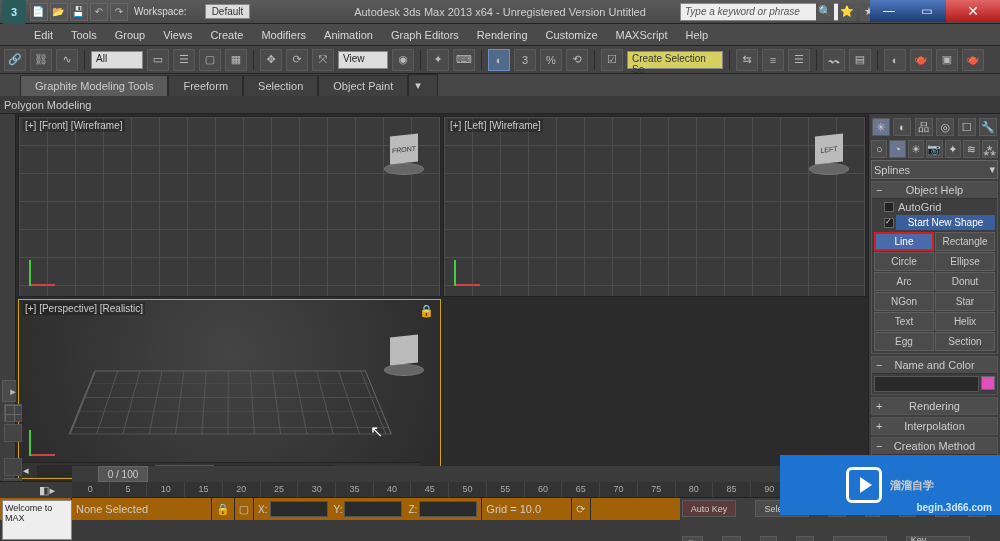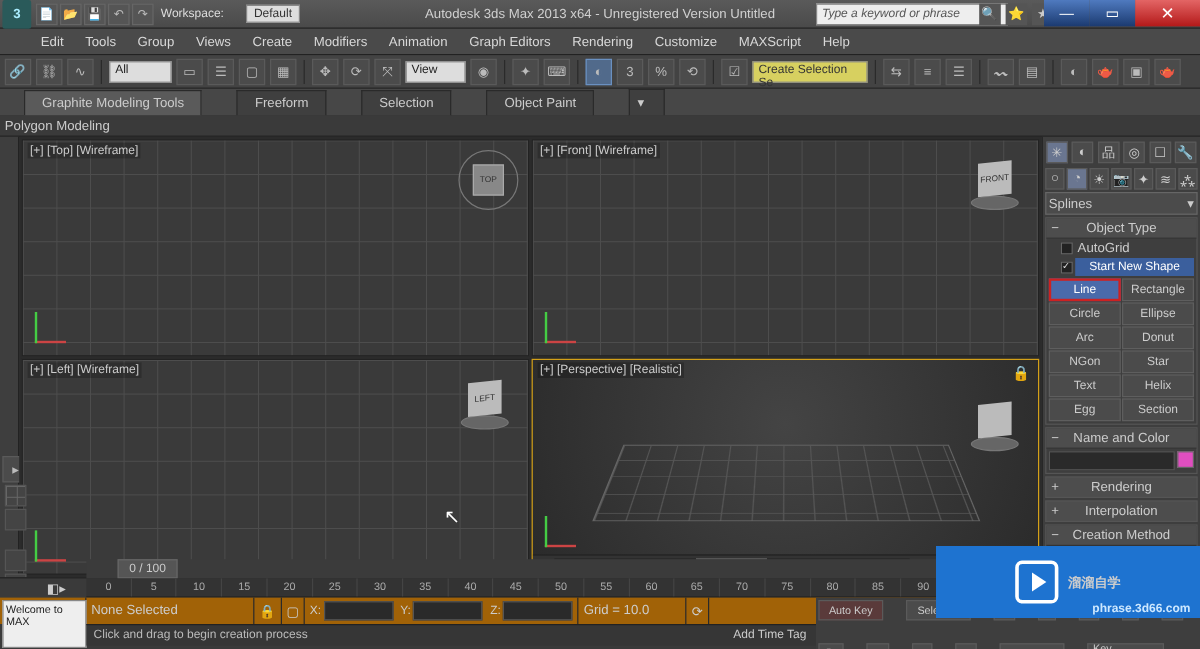--- a/index.html
+++ b/index.html
@@ -21,21 +21,21 @@
 
 .menubar { height:22px; background:#4a4a4a; display:flex; align-items:center; padding-left:26px; gap:2px; border-bottom:1px solid #222; }
 .menubar span { color:#d8d8d8; font-size:11px; padding:3px 8px; cursor:default; }
 
 .maintb { height:28px; background:#434343; display:flex; align-items:center; padding:0 4px; gap:4px; border-bottom:1px solid #222; }
 .tb-btn { width:22px; height:22px; background:#4b4b4b; border:1px solid #5a5a5a; display:flex; align-items:center; justify-content:center; color:#bbb; font-size:11px; }
 .tb-btn.active { background:#516a8b; border:1px solid #6a90c0; }
 .tb-input { background:#ddd; color:#222; padding:1px 4px; border:1px solid #888; font-size:10px; height:18px; }
 .tb-sep { width:1px; height:20px; background:#2a2a2a; margin:0 2px; }
 
-.ribbon-tabs { height:22px; background:#474747; display:flex; align-items:flex-end; padding-left:20px;gap:29px; }
+.ribbon-tabs { height:22px; background:#474747; display:flex; align-items:flex-end; padding-left:20px; }
 .rtab { padding:4px 14px; background:#3f3f3f; color:#ccc; font-size:11px; border:1px solid #2a2a2a; border-bottom:none; }
 .rtab:first-child { background:#5a5a5a; }
 .ribbon-body { height:18px; background:#3a3a3a; border-bottom:1px solid #222; padding-left:4px; display:flex; align-items:center; color:#bbb; font-size:11px; }
 
 .workspace { display:flex; height: calc(541px - 24px - 22px - 28px - 22px - 18px - 60px); }
 .left-dock { width:16px; background:#3e3e3e; border-right:1px solid #222; }
 .viewports { flex:1; position:relative; background:#2b2b2b; display:grid; grid-template-columns:1fr 1fr; grid-template-rows:1fr 1fr; gap:2px; padding:2px; }
 .vp { position:relative; background:#3a3a3a; overflow:hidden; border:1px solid #222; }
 .vp.active { border:1px solid #d4a018; }
 .vp-label { position:absolute; top:2px; left:4px; font-size:10px; color:#ccc; background:rgba(0,0,0,0.2); padding:1px 2px; }
@@ -206,29 +206,20 @@
   <span>Polygon Modeling</span>
 </div>
 
 <div class="workspace">
   <div class="left-dock">
     <div style="position:absolute; left:2px; top:380px;" class="tb-btn">▸</div>
   </div>
 
   <div class="viewports">
 
-    <div class="vp">
-      <div class="grid-lines"></div>
-      <span class="vp-label">[+] [Top] [Wireframe]</span>
-      <div class="viewcube">
-        <div class="vc-circle"></div>
-        <div class="vc-square">TOP</div>
-      </div>
-      <div class="axis-g"></div>
-    </div>
 
     <div class="vp">
       <div class="grid-lines"></div>
       <span class="vp-label">[+] [Front] [Wireframe]</span>
       <div class="viewcube">
         <div class="vc-cube">
             <div class="base"></div>
             <div class="cube3">FRONT</div>
           </div>
       </div>
@@ -290,21 +281,21 @@
       <div class="rp-icon">✦</div>
       <div class="rp-icon">≋</div>
       <div class="rp-icon">⁂</div>
     </div>
     <div class="rp-drop">
       <span>Splines</span>
         <span>▾</span>
     </div>
 
     <div class="rp-rollout">
-      <div class="rp-rollout-header"><span class="minus">−</span><span>Object Type</span></div>
+      <div class="rp-rollout-header"><span class="minus">−</span><span>Object Help</span></div>
       <div class="rp-body">
         <div class="cb-row">
             <div class="cb"></div>
             <span>AutoGrid</span>
           </div>
         <div style="display:flex;gap:2px;align-items:center">
           <div class="cb checked" style="margin-left:10px"></div>
           <div class="sns-btn" style="flex:1">Start New Shape</div>
         </div>
         <div class="shape-grid">
@@ -406,24 +397,20 @@
       <div class="coord-box"></div>
       <span class="coord-label" style="margin-left:6px">Z:</span>
       <div class="coord-box"></div>
     </div>
     <div class="status-section" style="width:90px">Grid = 10.0</div>
     <div class="status-section">⟳</div>
   </div>
 
   <div class="welcome">Welcome to MAX</div>
 
-  <div class="promptbar">
-    <span class="prompt-text">Click and drag to begin creation process</span>
-    <span style="margin-left:auto;margin-right:8px;font-size:10px">Add Time Tag</span>
-  </div>
 
   <div class="anim-controls">
     <div class="anim-btn" style="background:#5a3a3a;width:54px">Auto Key</div>
     <div class="anim-btn" style="width:54px">Selected</div>
     <div class="anim-btn">⏮</div>
     <div class="anim-btn">◂</div>
     <div class="anim-btn">▶</div>
     <div class="anim-btn">▸</div>
     <div class="anim-btn">⏭</div>
     <div class="anim-btn">🔍</div>
@@ -442,14 +429,14 @@
     <div class="anim-btn">◱</div>
   </div>
 
 </div>
 
 <div class="cursor-overlay">↖</div>
 
 <div class="logo-watermark">
   <div class="logo-play"></div>
   <span>溜溜自学</span>
-  <span class="logo-sub">phrase.3d66.com</span>
+  <span class="logo-sub">begin.3d66.com</span>
 </div>
 
 </body></html>

